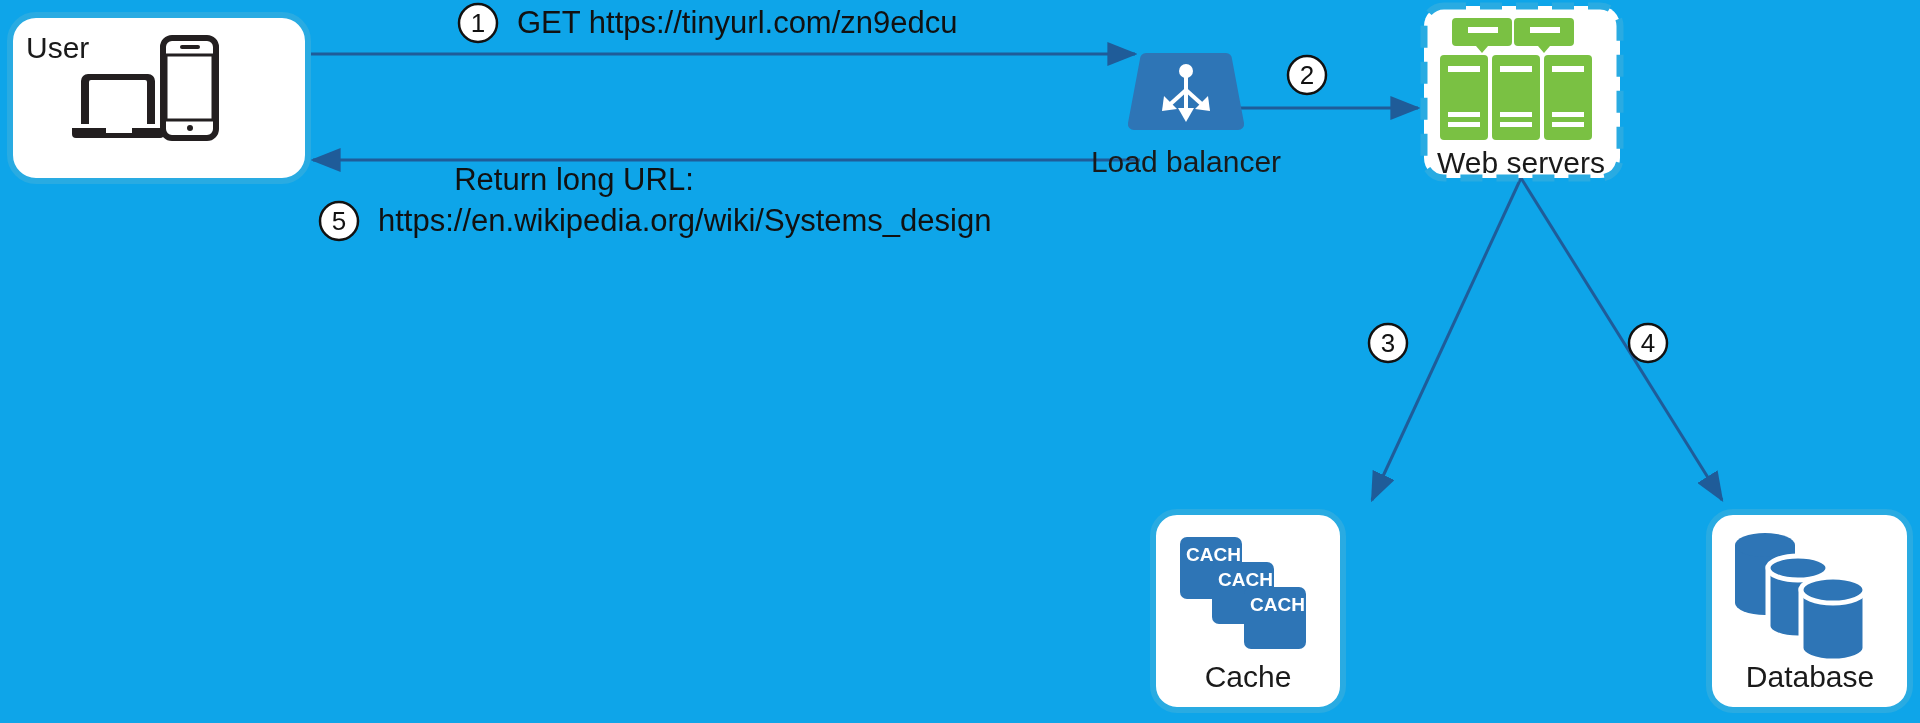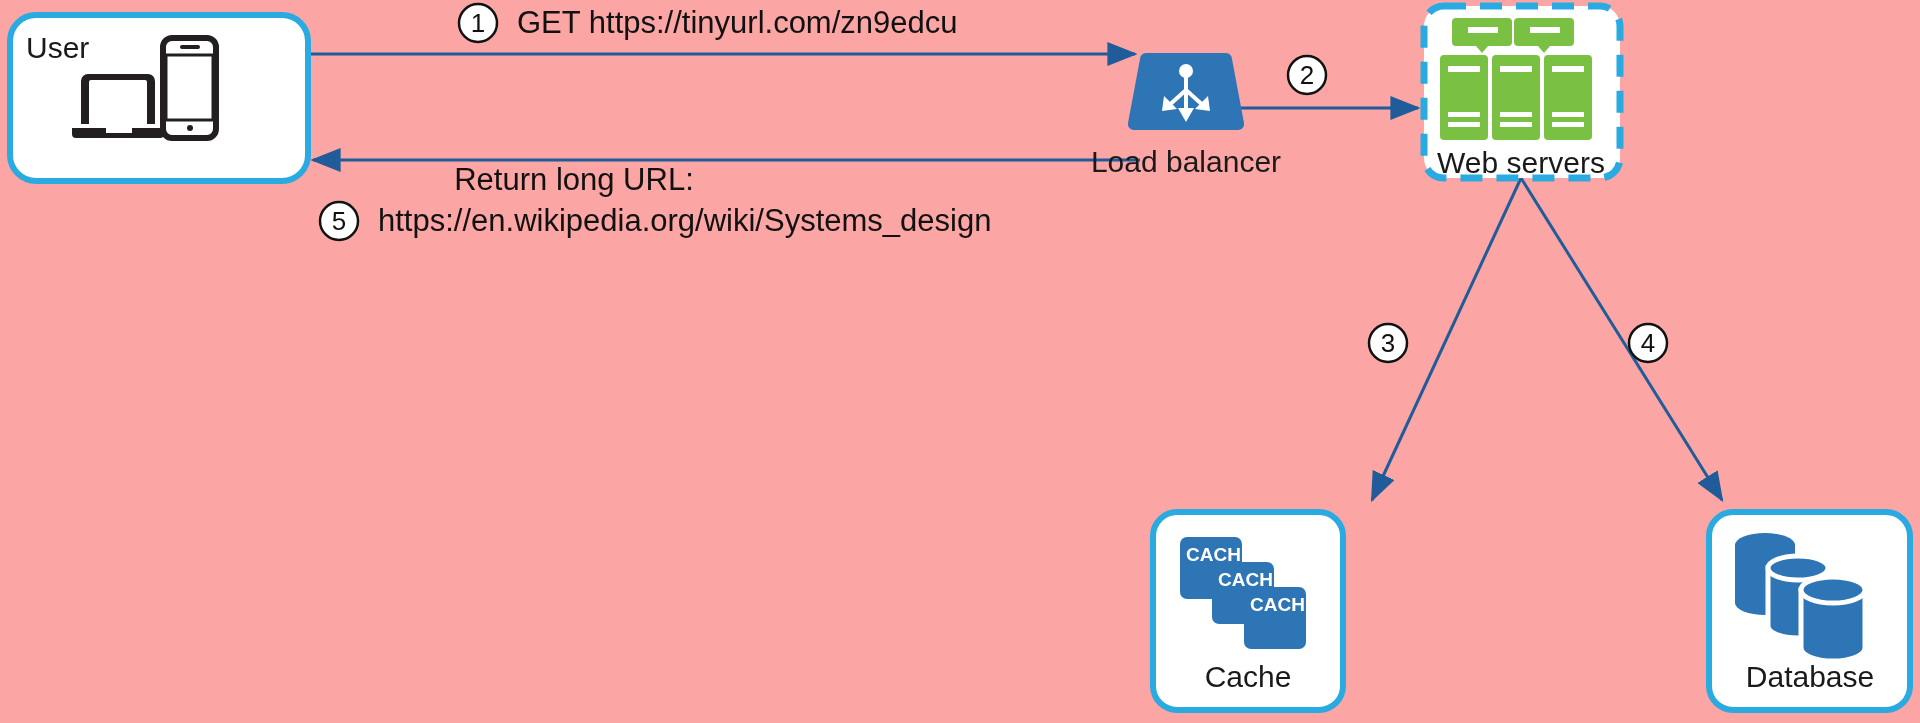--- a/index.html
+++ b/index.html
@@ -7,21 +7,21 @@
     padding: 0;
     background: #ffffff;
   }
   body {
     font-family: "Liberation Sans", sans-serif;
   }
   #canvas {
     position: relative;
     width: 1920px;
     height: 723px;
-    background: #fca5a5;
+    background: #0ea5e9;
     overflow: hidden;
   }
   svg.layer {
     position: absolute;
     top: 0;
     left: 0;
     width: 1920px;
     height: 723px;
   }
   .node-label {

